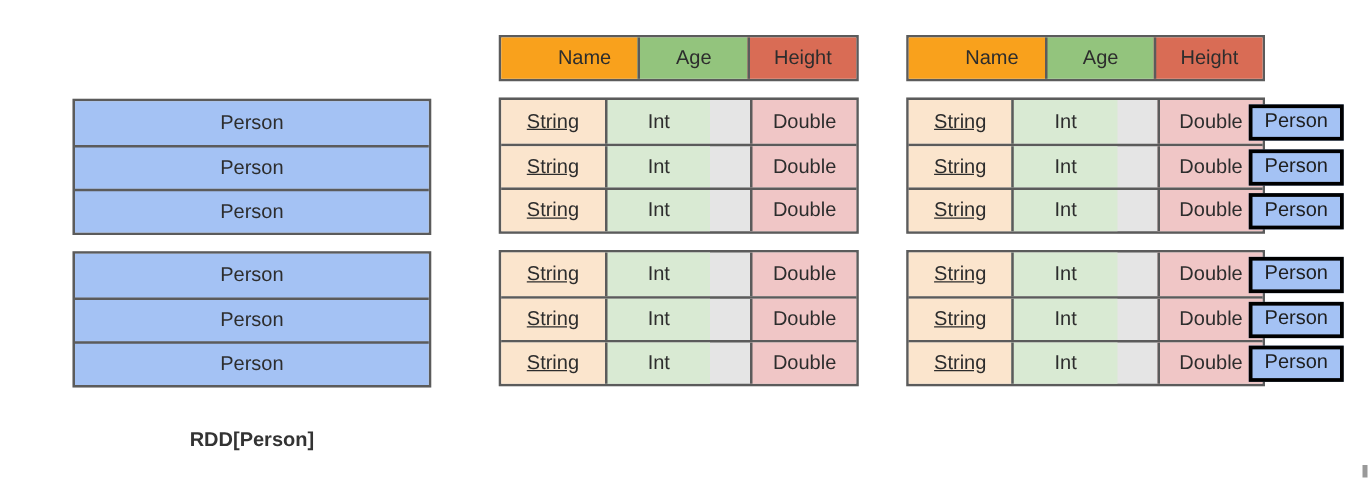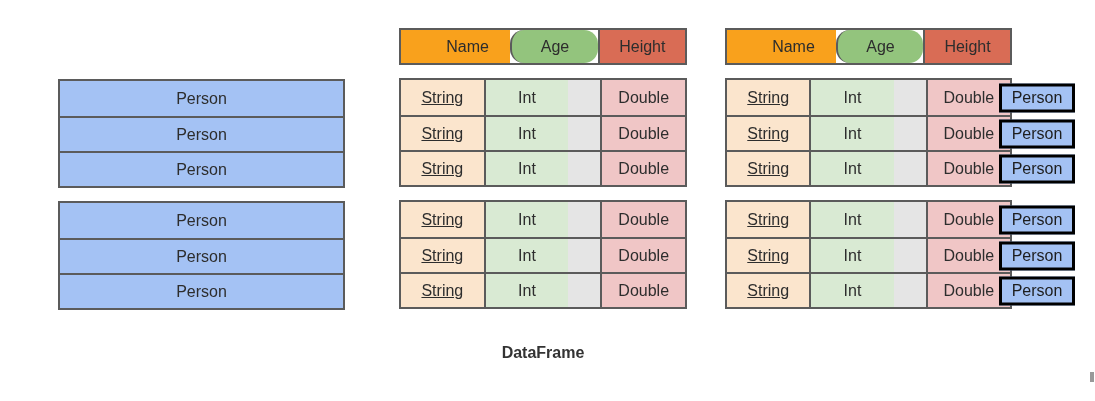--- a/index.html
+++ b/index.html
@@ -58,21 +58,21 @@
 
   
   .thead {
     width: 100%;
     height: 37px;
     border: 2px solid var(--grid-border, #5b5b5b);
     display: flex;
     margin-bottom: 13px;
   }
   .h-name   { background: var(--header-name,   #f9a11c); padding-left: 24px; }
-  .h-age    { background: var(--header-age,    #93c47d); border-radius: 14px; }
+  .h-age    { background: var(--header-age,    #93c47d); }
   .h-height { background: var(--header-height, #d96c55); }
 
   
   .c-str { background: var(--cell-string, #fbe5cd); text-decoration: underline; }
   .c-int { background: var(--cell-int,    #d9ead3); }
   .c-dbl { background: var(--cell-double, #f0c6c6); margin-left: 32px; }
 
   
   .chip {
     position: absolute;
@@ -220,16 +220,16 @@
       </div>
       <div class="trow">
         <div class="cell c-str">String</div>
         <div class="cell c-int">Int</div>
         <div class="cell c-dbl">Double</div>
         <div class="chip">Person</div>
       </div>
     </div>
   </div>
 
-  <div class="col-label" id="label-df">DataFrame</div>
+  <div class="col-label" id="label-rdd">RDD[Person]</div>
 
   <div class="artifact"></div>
 </div>
 
 </body></html>

